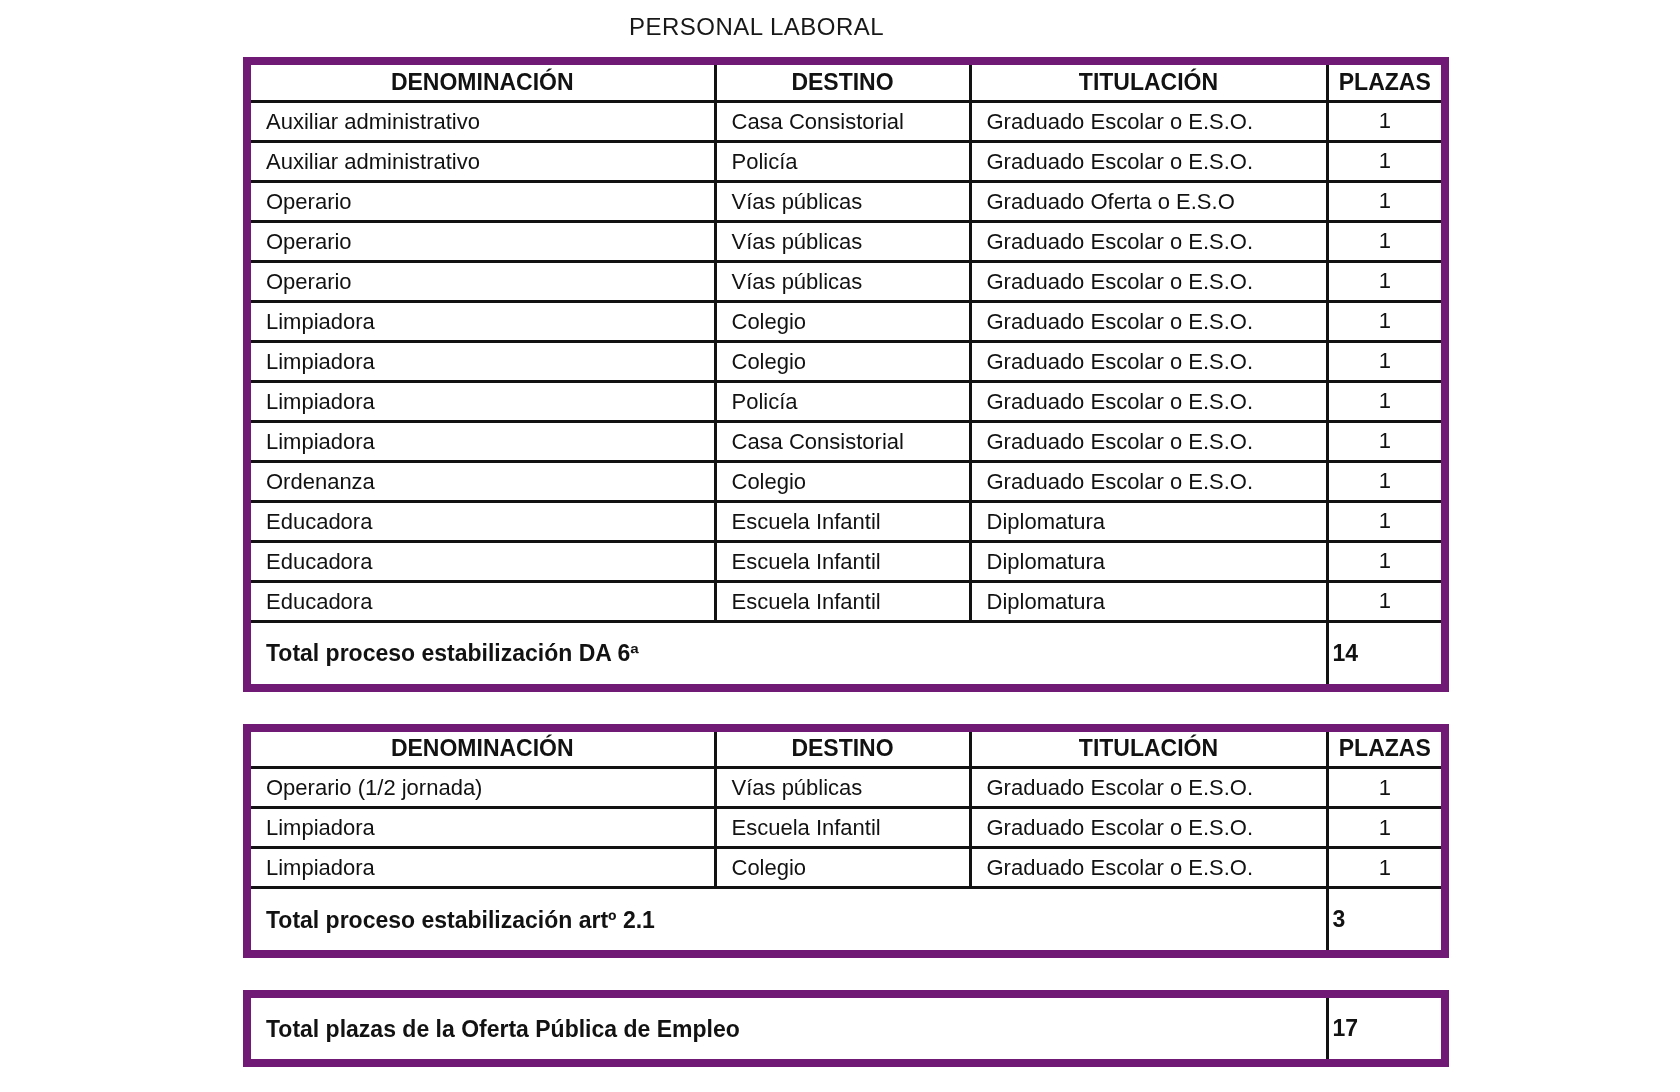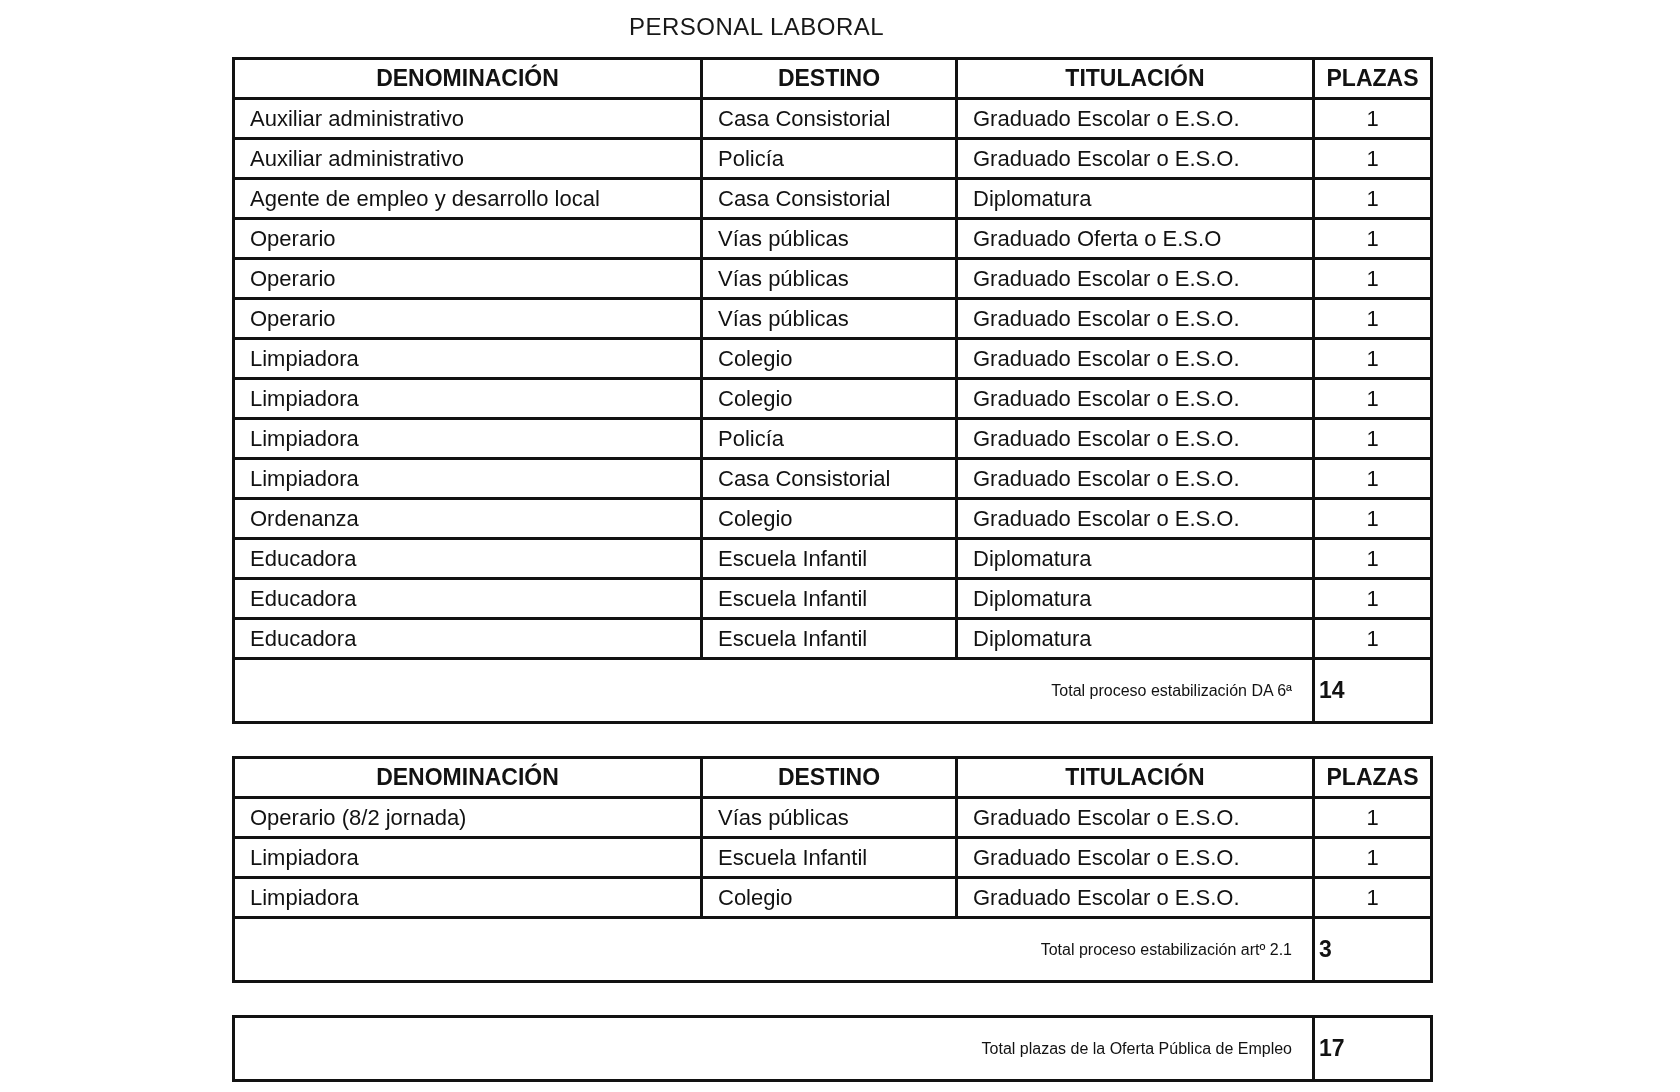--- a/index.html
+++ b/index.html
@@ -23,21 +23,22 @@
     text-align: center;
     font-size: 24px;
     letter-spacing: 0.5px;
     font-weight: 400;
     color: #181818;
   }
   table.grid {
     border-collapse: collapse;
     table-layout: fixed;
     width: 1198px;
-    border: 2px solid #701a75;
+    border: 8px solid #701a75;
+    margin-left: 11px;
   }
   .grid th, .grid td {
     border: 3px solid #121212;
     height: 40px;
     font-size: 22px;
     padding: 1px 14px 0 15px;
     white-space: nowrap;
     overflow: hidden;
     vertical-align: middle;
     background: #ffffff;
@@ -46,23 +47,22 @@
     font-size: 23px;
     font-weight: 700;
     text-align: center;
     padding: 0 4px;
   }
   .grid td.num {
     text-align: center;
     padding: 0 4px;
   }
   .grid td.total-label {
-    text-align: right;
-    font-weight: 400;
-    font-size: 16px;
+    font-weight: 700;
+    font-size: 23px;
     padding-right: 20px;
   }
   .grid td.total-num {
     text-align: left;
     font-weight: 700;
     font-size: 23px;
     padding: 17px 4px;
   }
   .spacer { height: 32px; }
 </style>
@@ -95,26 +95,20 @@
           <td class="txt">Graduado Escolar o E.S.O.</td>
           <td class="num">1</td>
         </tr>
         <tr>
           <td class="txt">Auxiliar administrativo</td>
           <td class="txt">Policía</td>
           <td class="txt">Graduado Escolar o E.S.O.</td>
           <td class="num">1</td>
         </tr>
         <tr>
-          <td class="txt">Agente de empleo y desarrollo local</td>
-          <td class="txt">Casa Consistorial</td>
-          <td class="txt">Diplomatura</td>
-          <td class="num">1</td>
-        </tr>
-        <tr>
           <td class="txt">Operario</td>
           <td class="txt">Vías públicas</td>
           <td class="txt">Graduado Oferta o E.S.O</td>
           <td class="num">1</td>
         </tr>
         <tr>
           <td class="txt">Operario</td>
           <td class="txt">Vías públicas</td>
           <td class="txt">Graduado Escolar o E.S.O.</td>
           <td class="num">1</td>
@@ -194,21 +188,21 @@
     <thead>
       <tr>
           <th>DENOMINACIÓN</th>
           <th>DESTINO</th>
           <th>TITULACIÓN</th>
           <th>PLAZAS</th>
         </tr>
     </thead>
     <tbody>
         <tr>
-          <td class="txt">Operario (8/2 jornada)</td>
+          <td class="txt">Operario (1/2 jornada)</td>
           <td class="txt">Vías públicas</td>
           <td class="txt">Graduado Escolar o E.S.O.</td>
           <td class="num">1</td>
         </tr>
         <tr>
           <td class="txt">Limpiadora</td>
           <td class="txt">Escuela Infantil</td>
           <td class="txt">Graduado Escolar o E.S.O.</td>
           <td class="num">1</td>
         </tr>

